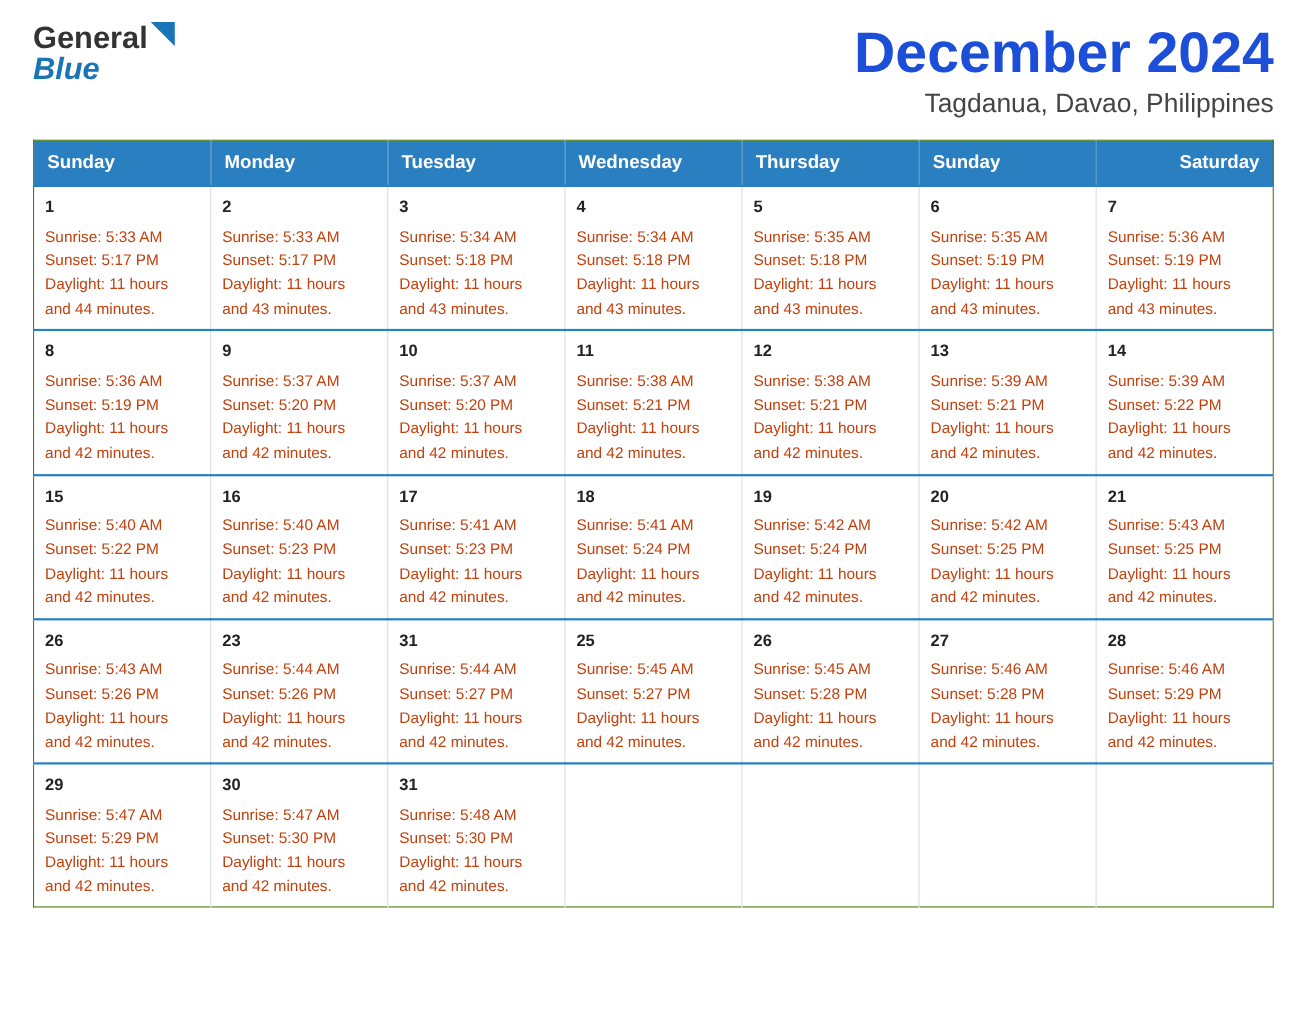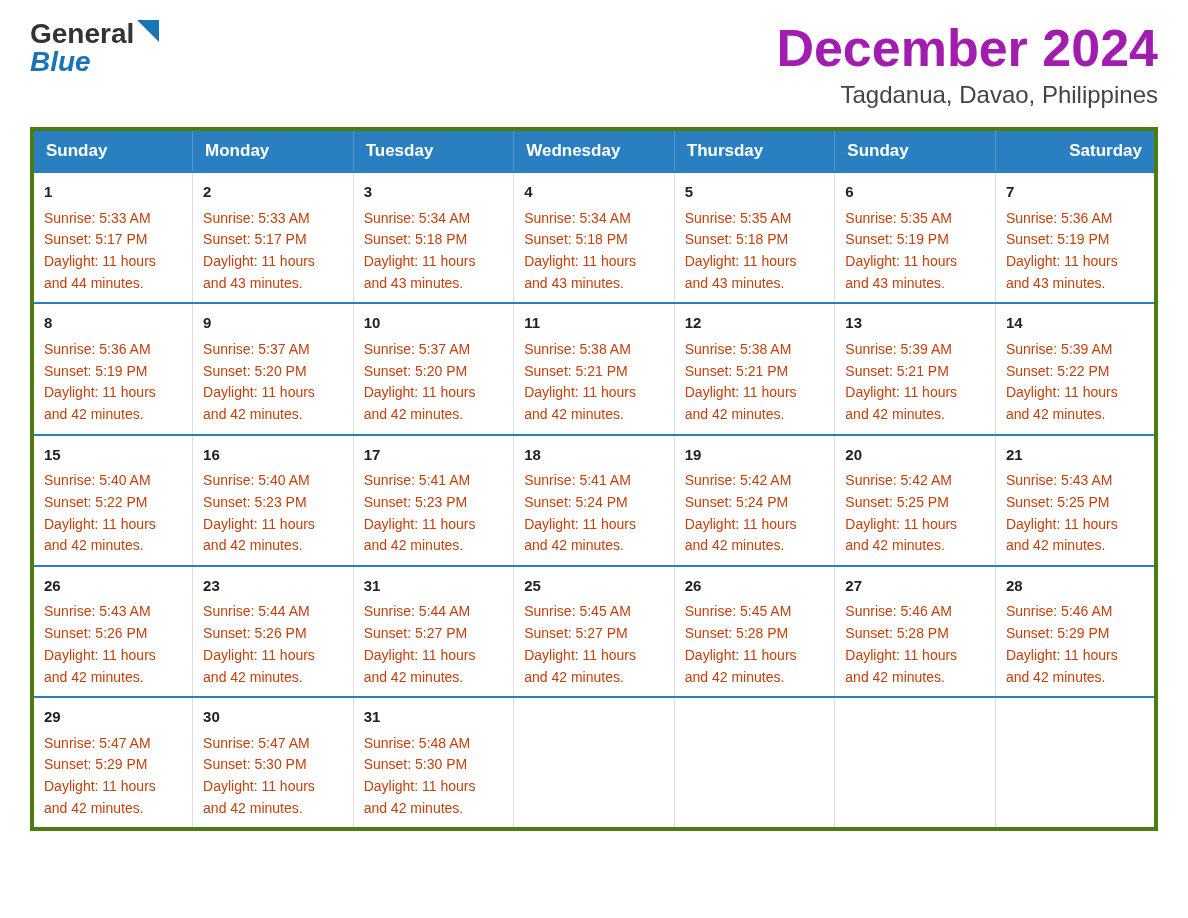--- a/index.html
+++ b/index.html
@@ -33,32 +33,32 @@
       color: #1a74b8;
       line-height: 1;
       font-style: italic;
     }
     .title-block {
       text-align: right;
     }
     .month-year {
       font-size: 52px;
       font-weight: bold;
-      color: #a21caf;
+      color: #1d4ed8;
       line-height: 1.1;
     }
     .location {
       font-size: 24px;
       color: #444;
       margin-top: 4px;
     }
     .calendar-table {
       width: 100%;
       border-collapse: collapse;
-      border: 4px solid #4d7c0f;
+      border: 1px solid #4d7c0f;
     }
     .calendar-table thead tr {
       background-color: #2a7fc1;
     }
     .calendar-table thead th {
       color: #fff;
       font-size: 17px;
       font-weight: bold;
       padding: 10px 12px;
       text-align: left;

